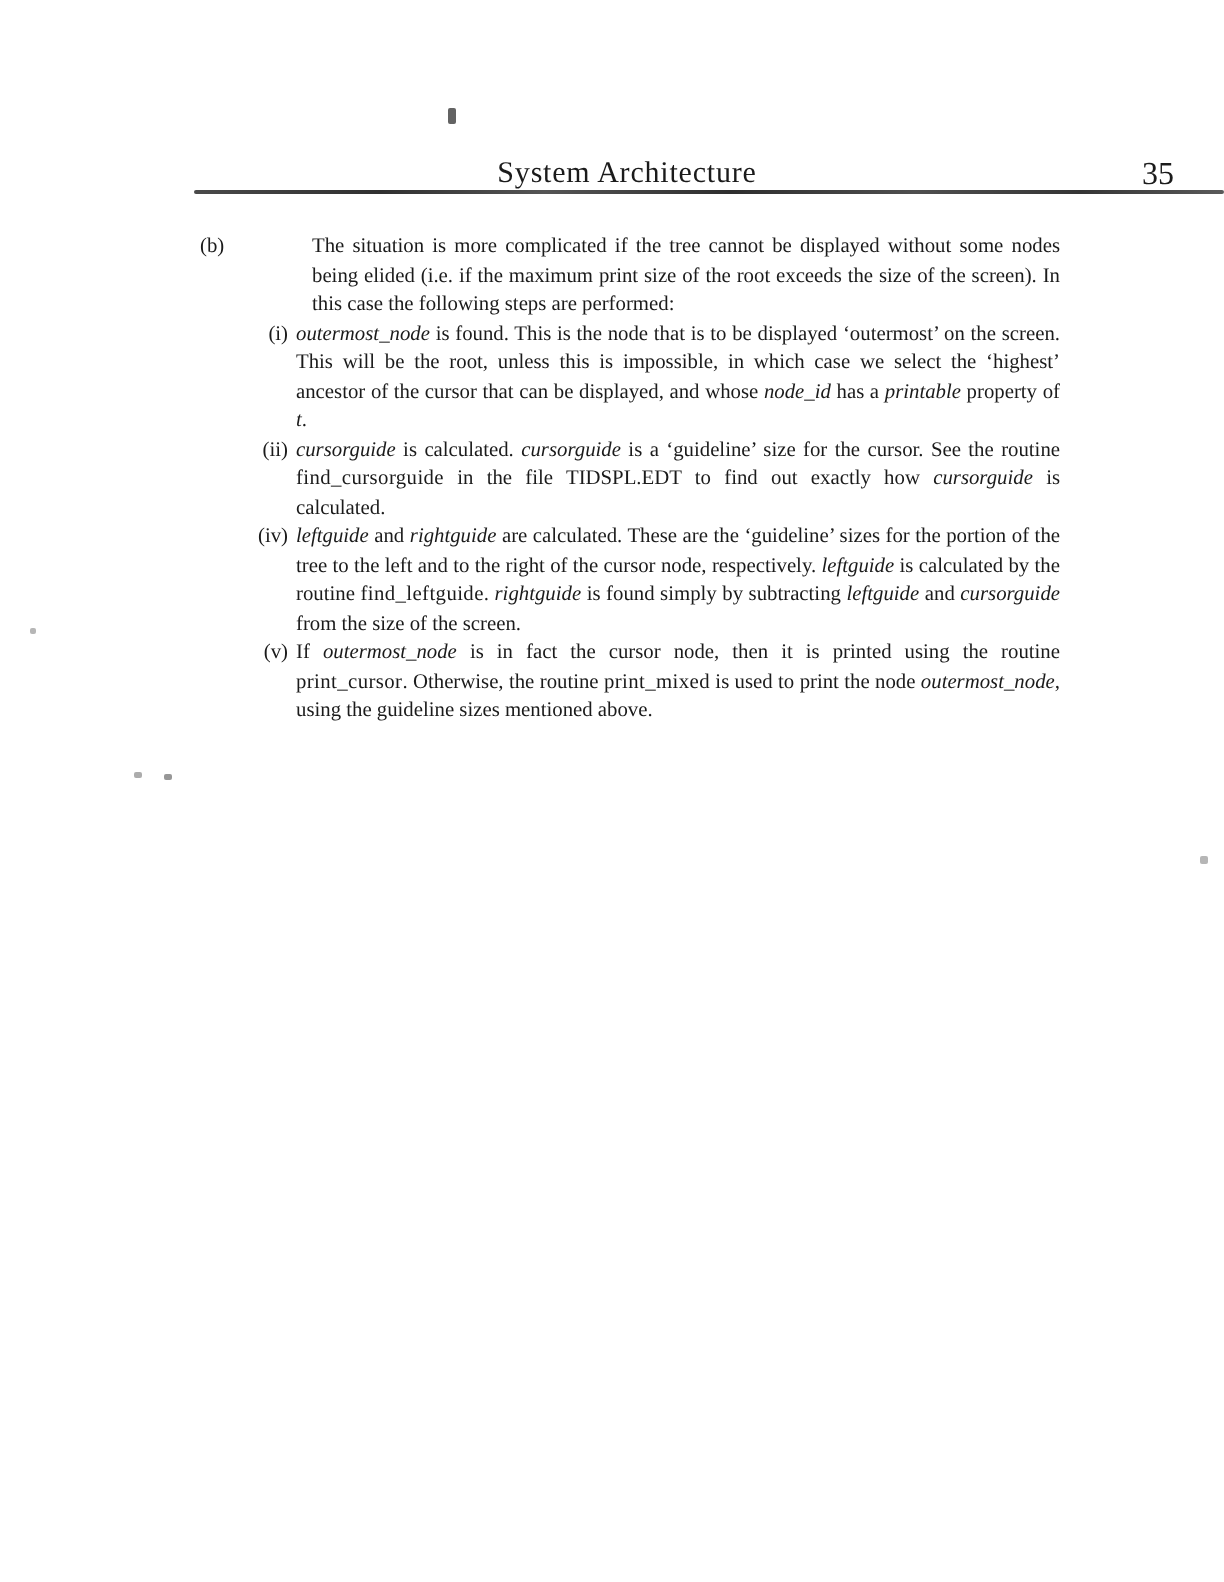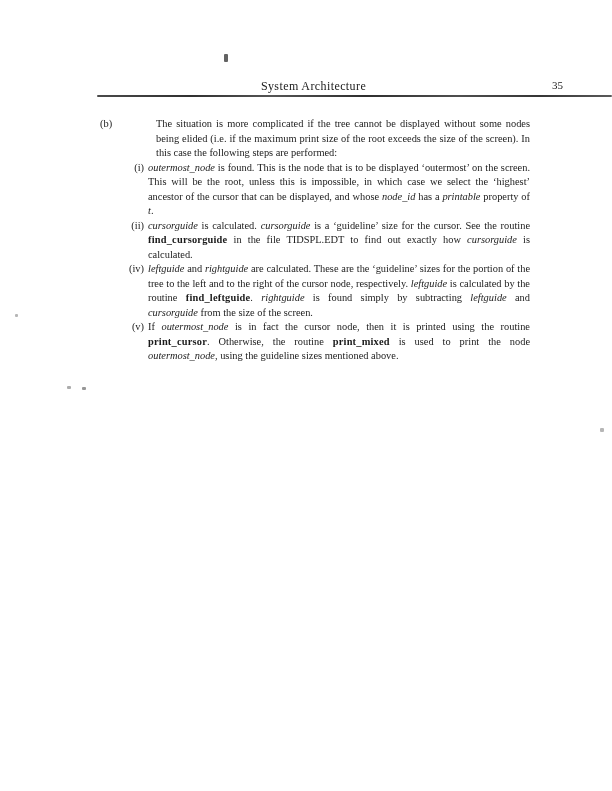--- a/index.html
+++ b/index.html
@@ -17,31 +17,31 @@
     overflow: hidden;
     font-family: "Liberation Serif", "DejaVu Serif", serif;
     color: var(--ink);
   }
   .header-title {
     position: absolute;
     top: 79px;
     left: 97px;
     width: 433px;
     text-align: center;
-    font-size: 12px;
+    font-size: 15px;
     letter-spacing: 0.4px;
     color: var(--ink);
   }
   .page-number {
     position: absolute;
     top: 79px;
-    left: 543px;
+    left: 569px;
     width: 20px;
-    text-align: right;
-    font-size: 11px;
+    text-align: center;
+    font-size: 16px;
     color: var(--ink);
   }
   .header-rule {
     position: absolute;
     top: 95px;
     left: 97px;
     width: 515px;
     height: 2px;
     background: linear-gradient(90deg,
       #4a4a4a 0%, #303030 18%, #555555 34%, #2e2e2e 52%,
@@ -79,21 +79,21 @@
     flex: 0 0 48px;
     text-align: right;
     padding-right: 4px;
     white-space: nowrap;
   }
   .sub-text {
     flex: 1 1 auto;
     text-align: justify;
   }
   .run-italic { font-style: italic; margin-top: 45px; }
-  .run-bold { font-weight: bold; letter-spacing: 0.2px; }
+  .run-bold { font-weight: normal; letter-spacing: 0.2px; }
   .speck {
     position: absolute;
     background: #2f2f2f;
     border-radius: 1px;
   }
 </style>
 </head>
 <body>
 
 <div class="page" id="page">

